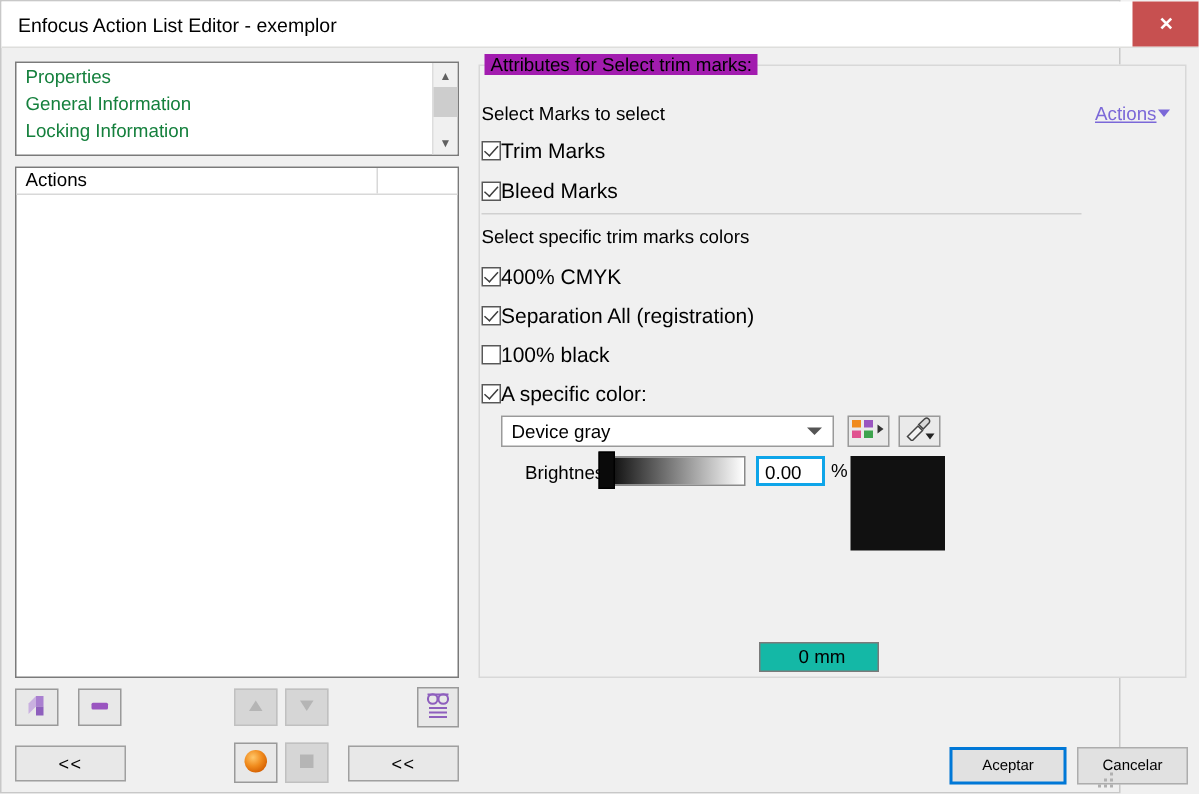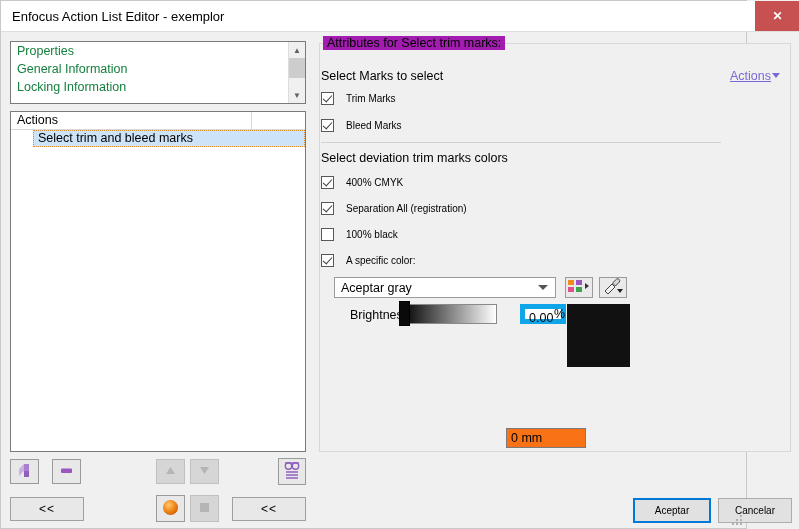--- a/index.html
+++ b/index.html
@@ -99,21 +99,21 @@
     position:absolute;display:flex;align-items:center;cursor:pointer;
   }
   .cbox{
     width:13px;height:13px;border:1px solid #585858;background:#fff;
     box-sizing:border-box;position:relative;flex:none;
   }
   .cbox.checked::after{
     content:"";position:absolute;left:3px;top:0px;width:4px;height:8px;
     border:solid #3c3c3c;border-width:0 1.6px 1.6px 0;transform:rotate(42deg);
   }
-  .cblabel{margin-left:12px;font-size:10px;white-space:nowrap;}
+  .cblabel{margin-left:0;font-size:14px;white-space:nowrap;}
   .hr{
     position:absolute;height:1px;background:#d0d0d0;
   }
   .actions-link{
     position:absolute;font-size:12.5px;color:#7b68d8;text-decoration:underline;
     cursor:pointer;white-space:nowrap;
   }
   .caret{
     display:inline-block;width:0;height:0;margin-left:1px;
     border-left:4px solid transparent;border-right:4px solid transparent;
@@ -139,34 +139,34 @@
   .slider{
     position:absolute;left:400px;top:303px;width:96px;height:20px;
     border:1px solid #8a8a8a;box-sizing:border-box;
     background:linear-gradient(to right,#000 0%,#ffffff 100%);
   }
   .slider-thumb{
     position:absolute;left:398px;top:300px;width:11px;height:25px;
     background:#0a0a0a;border:1px solid #000;box-sizing:border-box;cursor:pointer;
   }
   .num-field{
-    position:absolute;left:519px;top:303px;width:46px;height:20px;
-    background:#fff;border:5px solid #0ea5e9;box-sizing:border-box;
+    position:absolute;left:503px;top:303px;width:46px;height:20px;
+    background:#fff;border:2px solid #0ea5e9;box-sizing:border-box;
     font-size:12.5px;padding:2px 0 0 4px;color:#000;
   }
   .pct{position:absolute;left:553px;top:306px;font-size:12.5px;}
   .swatch{
     position:absolute;left:566px;top:303px;width:63px;height:63px;
     background:#111111;
   }
   .dev-label{position:absolute;left:320px;top:430px;font-size:12.5px;}
   .dev-field{
     position:absolute;left:505px;top:427px;width:80px;height:20px;
-    background:#f97316;border:1px solid #7a7a7a;box-sizing:border-box;
-    font-size:12.5px;padding:2px 0 12px 4px;color:#000;
+    background:#14b8a6;border:1px solid #7a7a7a;box-sizing:border-box;
+    font-size:12.5px;padding:2px 0 12px 4px;color:#000;text-align:center;
   }
   
   .dlg-btn{
     position:absolute;height:25px;box-sizing:border-box;
     background:#e1e1e1;border:1px solid #adadad;
     display:flex;align-items:center;justify-content:center;
     font-size:10px;cursor:pointer;color:#000;
   }
   .dlg-btn.primary{border:2px solid #0078d7;background:#e1e1e1;}
   .grip{
@@ -193,21 +193,20 @@
       <div class="sb-thumb"></div>
       <div class="sb-arrow" style="position:absolute;bottom:0;left:0;">▼</div>
     </div>
   </div>
 
   <div class="actions-box">
     <div class="actions-header">
       <div class="actions-header-label">Actions</div>
       <div class="actions-col-div"></div>
     </div>
-    <div class="action-row">Select trim and bleed marks</div>
   </div>
 
   <div class="tb-btn" style="left:9px;top:458px;">
     <span>
       <svg width="17" height="17" viewBox="0 0 17 17">
         <polygon points="3,7 8,2 8,9 3,14" fill="#c9b0e0"></polygon>
         <polygon points="8,2 13,2 13,9 8,9" fill="#a97fd0"></polygon>
         <polygon points="8,9 13,9 13,15 8,15" fill="#8e5fbd"></polygon>
       </svg>
     </span>
@@ -279,41 +278,41 @@
     <span class="cbox checked"></span>
     <span class="cblabel">Trim Marks</span>
   </div>
   <div class="cbrow" style="left:320px;top:118px;">
     <span class="cbox checked"></span>
     <span class="cblabel">Bleed Marks</span>
   </div>
 
   <div class="hr" style="left:320px;top:141px;width:400px;"></div>
 
-  <div class="sec-label" style="left:320px;top:150px;">Select deviation trim marks colors</div>
+  <div class="sec-label" style="left:320px;top:150px;">Select specific trim marks colors</div>
 
   <div class="cbrow" style="left:320px;top:175px;">
     <span class="cbox checked"></span>
     <span class="cblabel">400% CMYK</span>
   </div>
   <div class="cbrow" style="left:320px;top:201px;">
     <span class="cbox checked"></span>
     <span class="cblabel">Separation All (registration)</span>
   </div>
   <div class="cbrow" style="left:320px;top:227px;">
     <span class="cbox"></span>
     <span class="cblabel">100% black</span>
   </div>
   <div class="cbrow" style="left:320px;top:253px;">
     <span class="cbox checked"></span>
     <span class="cblabel">A specific color:</span>
   </div>
 
   <div class="combo">
-    <span class="combo-text">Aceptar gray</span>
+    <span class="combo-text">Device gray</span>
     <span class="combo-arrow"></span>
   </div>
   <div class="icon-btn" style="left:564px;top:276px;">
     <span>
       <svg width="24" height="14" viewBox="0 0 24 14">
         <rect x="1" y="1" width="6" height="5" fill="#f08b1d"></rect>
         <rect x="9" y="1" width="6" height="5" fill="#9a55c0"></rect>
         <rect x="1" y="8" width="6" height="5" fill="#e0518f"></rect>
         <rect x="9" y="8" width="6" height="5" fill="#3da34d"></rect>
         <polygon points="18,4 22,7 18,10" fill="#333"></polygon>

